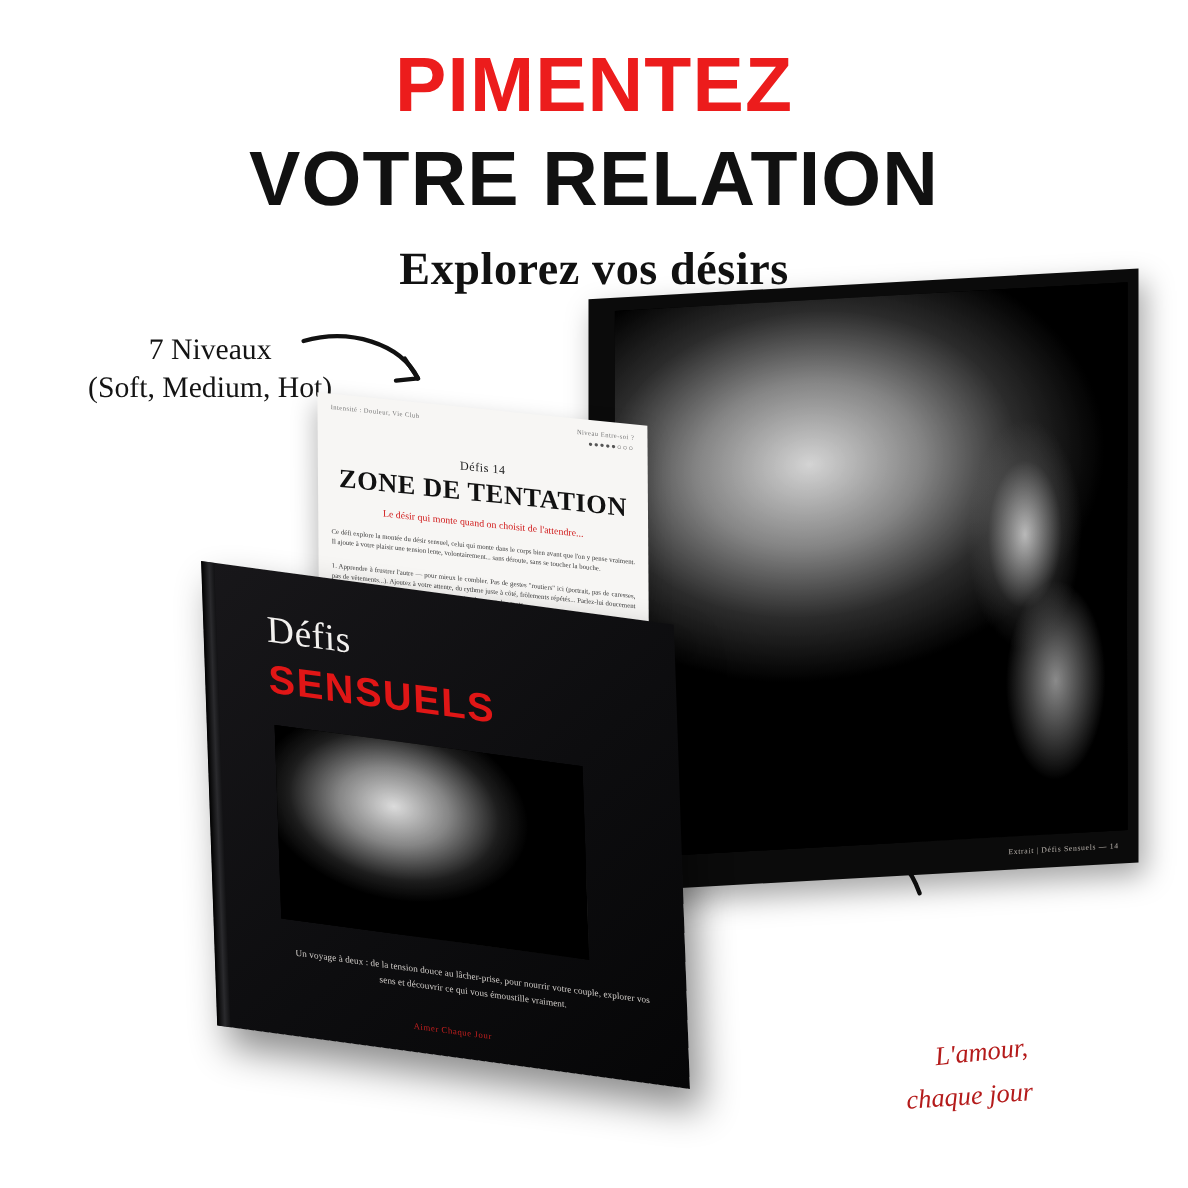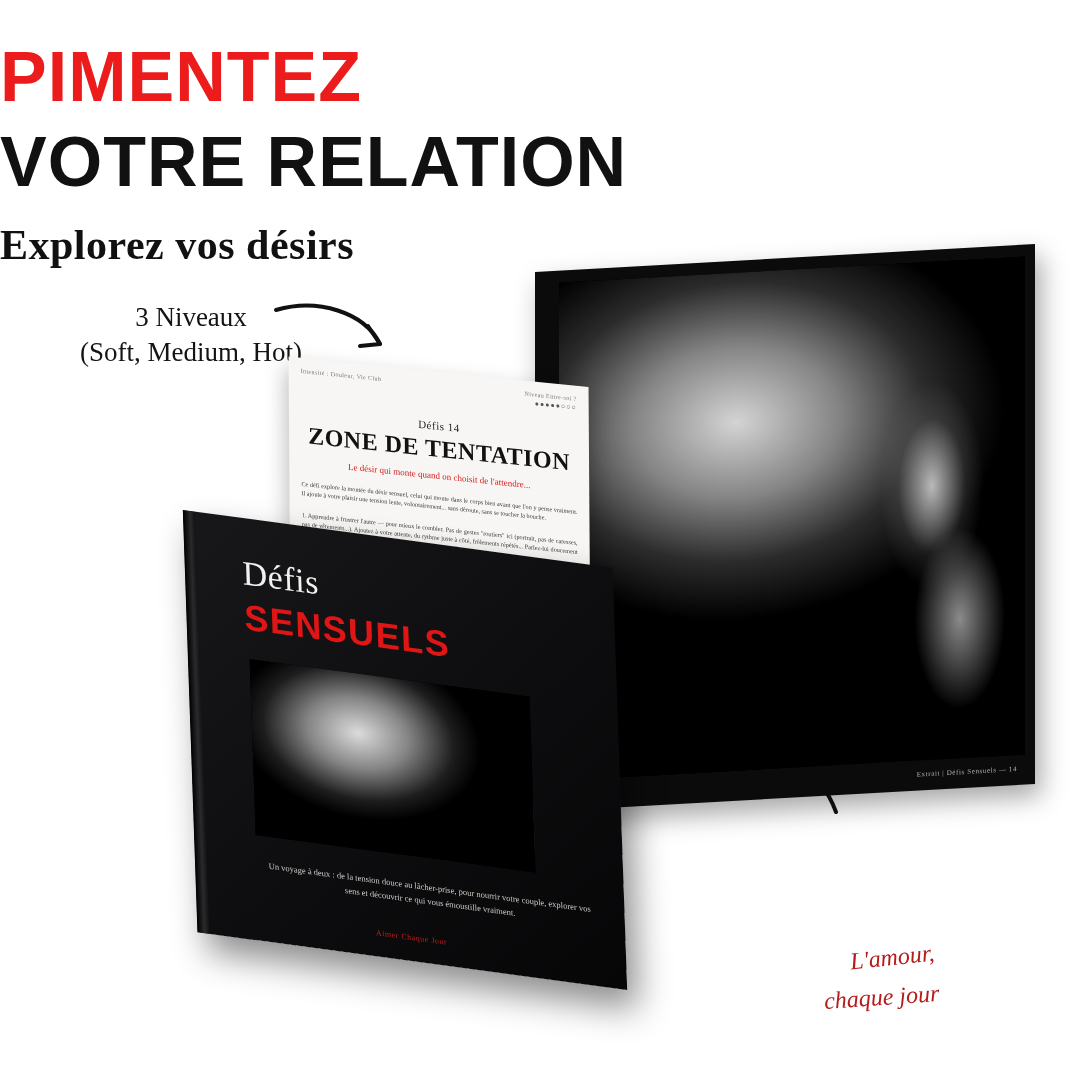--- a/index.html
+++ b/index.html
@@ -19,20 +19,21 @@
     inset: 0;
     background: #ffffff;
   }
 
   
   .headline {
     position: absolute;
     top: 42px;
     left: 0;
     width: 1080px;
+    text-align: center;
   }
   .headline .line1 {
     font-family: "Liberation Sans", sans-serif;
     font-weight: bold;
     font-size: 70px;
     letter-spacing: 1px;
     color: #ec1c1c;
     line-height: 1.0;
     margin: 0;
   }
@@ -309,21 +310,21 @@
 <body>
 
 <div class="stage">
 
   <div class="headline">
     <div class="line1">PIMENTEZ</div>
     <div class="line2">VOTRE RELATION</div>
     <div class="line3">Explorez vos désirs</div>
   </div>
 
-  <div class="annot annot-left">3 Niveaux
+  <div class="annot annot-left">7 Niveaux
 (Soft, Medium, Hot)</div>
   <div class="annot annot-right">30 Défis</div>
 
   <svg class="arrow" style="left:268px; top:296px;" width="130" height="70" viewBox="0 0 130 70">
     <path d="M8 14 C 50 2, 96 16, 112 48" stroke="#111" stroke-width="4" fill="none" stroke-linecap="round"></path>
     <path d="M112 48 L 100 30 M112 48 L 92 50" stroke="#111" stroke-width="4" fill="none" stroke-linecap="round"></path>
   </svg>
 
   <svg class="arrow" style="left:860px; top:252px;" width="120" height="80" viewBox="0 0 120 80">
     <path d="M112 66 C 96 22, 58 6, 16 12" stroke="#111" stroke-width="4" fill="none" stroke-linecap="round"></path>

